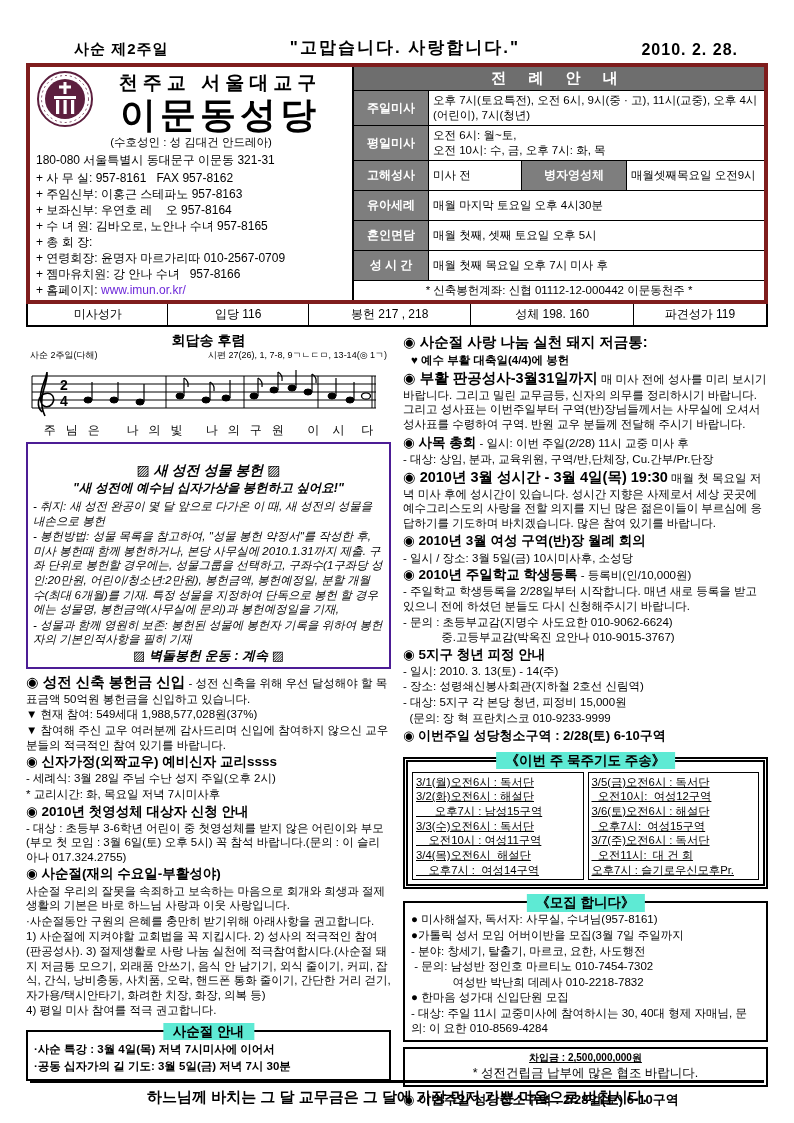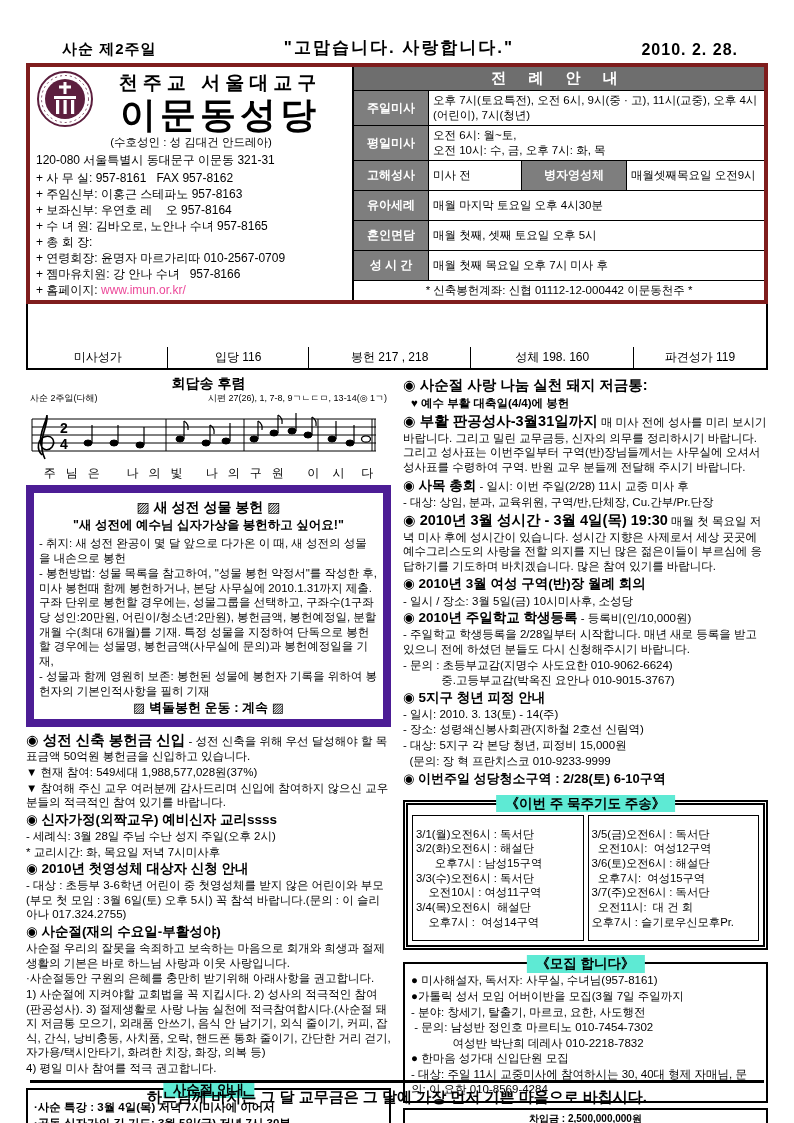--- a/index.html
+++ b/index.html
@@ -1,73 +1,73 @@
 <!DOCTYPE html>
 <html><head>
 <meta charset="utf-8">
 <style>
   html,body{margin:0;padding:0;background:#e8e8e8;}
   .page{position:relative;width:794px;height:1123px;margin:0 auto;background:#fff;
         color:#000;font-family:"Liberation Sans","DejaVu Sans",sans-serif;
         box-sizing:border-box;padding:10px 26px 0 26px;overflow:hidden;}
   
   .topbar{display:flex;justify-content:space-between;align-items:flex-end;
-          margin:26px 30px 4px 36px;font-weight:bold;}
+          margin:26px 30px 4px 48px;font-weight:bold;}
   .topbar .tl{font-size:15px;letter-spacing:1px;}
   .topbar .tc{font-size:17px;letter-spacing:2px;}
   .topbar .tr{font-size:16px;letter-spacing:1px;}
   
   .header{display:flex;border:4px solid #7f1d1d;}
   .h-left{width:322px;padding:3px 6px 1px 6px;box-sizing:border-box;}
   .brand{display:flex;align-items:flex-start;}
   .brand-txt{flex:1;text-align:center;}
   .diocese{font-size:19px;font-weight:bold;letter-spacing:5px;}
   .pname{font-size:36px;font-weight:bold;letter-spacing:4px;line-height:1.05;}
   .patron{font-size:11.5px;text-align:center;margin:1px 0 2px 0;}
   .addr{font-size:12px;margin:1px 0;}
   .contact{font-size:12px;line-height:1.34;white-space:pre;}
   .homepage{font-size:12px;}
-  .homepage a{color:#ec4899;text-decoration:none;}
+  .homepage a{color:#6d28d9;text-decoration:none;}
   
   .h-right{flex:1;border-left:2px solid #000;display:flex;flex-direction:column;font-size:11.5px;justify-content:space-between;}
   .lt-title{background:#6e6e6e;color:#fff;text-align:center;font-weight:bold;
             font-size:15px;letter-spacing:9px;padding:2px 0;}
   .lt-row{display:flex;border-top:1.5px solid #000;align-items:stretch;}
   .lt-label{width:74px;min-width:74px;background:#7e7e7e;color:#fff;font-weight:bold;
             display:flex;align-items:center;justify-content:center;font-size:12px;
             border-right:1.5px solid #000;text-align:center;}
   .lt-val{flex:1;padding:2px 4px;display:flex;align-items:center;white-space:pre-line;}
   .lt-cell{border-right:1.5px solid #000;}
   .lt-note{border-top:1.5px solid #000;text-align:center;padding:2px 0;font-size:11.5px;}
   .grow{flex:1;}
   
   .hymns{display:flex;border:2px solid #000;border-top:none;font-size:12px;text-align:center;}
-  .hymns div{padding:2px 0;border-left:1.5px solid #000;margin-top:43px;}
+  .hymns div{padding:2px 0;border-left:1.5px solid #000;}
   .hymns div:first-child{border-left:none;}
   .hy0{width:19%;} .hy1{width:19%;} .hy2{width:22%;} .hy3{width:22%;} .hy4{width:18%;}
   
   .main{display:flex;gap:12px;margin-top:5px;font-size:11.5px;line-height:1.27;}
   .col{width:50%;box-sizing:border-box;}
   .score-title{text-align:center;font-weight:bold;font-size:14px;margin-bottom:0;}
   .score-labels{display:flex;justify-content:space-between;font-size:9px;margin:0 4px;}
   .lyrics{white-space:pre;text-align:center;font-size:12px;margin-top:-4px;}
-  .box{border:8px solid #4c1d95;padding:6px 5px 3px 5px;margin:4px 0;}
+  .box{border:2px solid #4c1d95;padding:18px 5px 3px 5px;margin:4px 0;font-style:italic;}
   .bx-title{text-align:center;font-weight:bold;font-size:14px;}
   .bx-sub{text-align:center;font-weight:bold;font-size:12.5px;margin:1px 0 2px 0;}
   .hb{font-weight:bold;font-size:13.5px;}
   .hb-lg{font-weight:bold;font-size:14.5px;}
   p{margin:2px 0;}
   .tight p{margin:1px 0;}
   .legendbox{border:2px solid #000;position:relative;margin-top:12px;padding:8px 6px 4px 6px;}
   .legend{position:absolute;top:-9px;left:50%;transform:translateX(-50%);
           background:#5eead4;padding:0 10px;font-weight:bold;font-size:13.5px;white-space:nowrap;}
   
   .double{border:5px double #000;padding:10px 4px 4px 4px;position:relative;margin-top:12px;}
   .ros-cols{display:flex;gap:4px;}
-  .ros-box{flex:1;border:1.5px solid #000;padding:11px 3px;white-space:pre;font-size:11.3px;line-height:1.3;}
+  .ros-box{flex:1;border:1.5px solid #000;padding:2px 3px;white-space:pre;font-size:11.3px;line-height:1.3;text-decoration:underline;}
   
   .fundbox{border:2px solid #000;text-align:center;padding:3px 4px;margin:5px 0;}
   .fund-amt{font-weight:bold;font-size:10px;text-decoration:underline;}
   .fund-note{font-size:12.5px;margin-top:1px;}
   .clean{font-weight:bold;font-size:13px;margin:3px 0;}
   
   .footer{position:absolute;left:30px;right:30px;bottom:16px;border-top:3px solid #000;
           padding-top:5px;text-align:center;font-weight:bold;font-size:15px;}
   .prewrap{white-space:pre-wrap;}
 </style>
@@ -95,21 +95,21 @@
           <rect x="27.5" y="30" width="3.2" height="14" fill="#fff"></rect>
           <rect x="35" y="30" width="3.2" height="14" fill="#fff"></rect>
           <circle cx="29" cy="29" r="23.5" fill="none" stroke="#5c1f3e" stroke-width="0.8" stroke-dasharray="2 3"></circle>
         </svg>
         <div class="brand-txt">
           <div class="diocese">천주교 서울대교구</div>
           <div class="pname">이문동성당</div>
         </div>
       </div>
       <div class="patron">(수호성인 : 성 김대건 안드레아)</div>
-      <div class="addr">120-080 서울특별시 동대문구 이문동 321-31</div>
+      <div class="addr">180-080 서울특별시 동대문구 이문동 321-31</div>
       <div class="contact">+ 사 무 실: 957-8161   FAX 957-8162</div>
       <div class="contact">+ 주임신부: 이홍근 스테파노 957-8163</div>
       <div class="contact">+ 보좌신부: 우연호 레    오 957-8164</div>
       <div class="contact">+ 수 녀 원: 김바오로, 노안나 수녀 957-8165</div>
       <div class="contact">+ 총 회 장:</div>
       <div class="contact">+ 연령회장: 윤명자 마르가리따 010-2567-0709</div>
       <div class="contact">+ 젬마유치원: 강 안나 수녀   957-8166</div>
       <div class="homepage">
         <span>+ 홈페이지:</span>
         <a href="#">www.imun.or.kr/</a>

